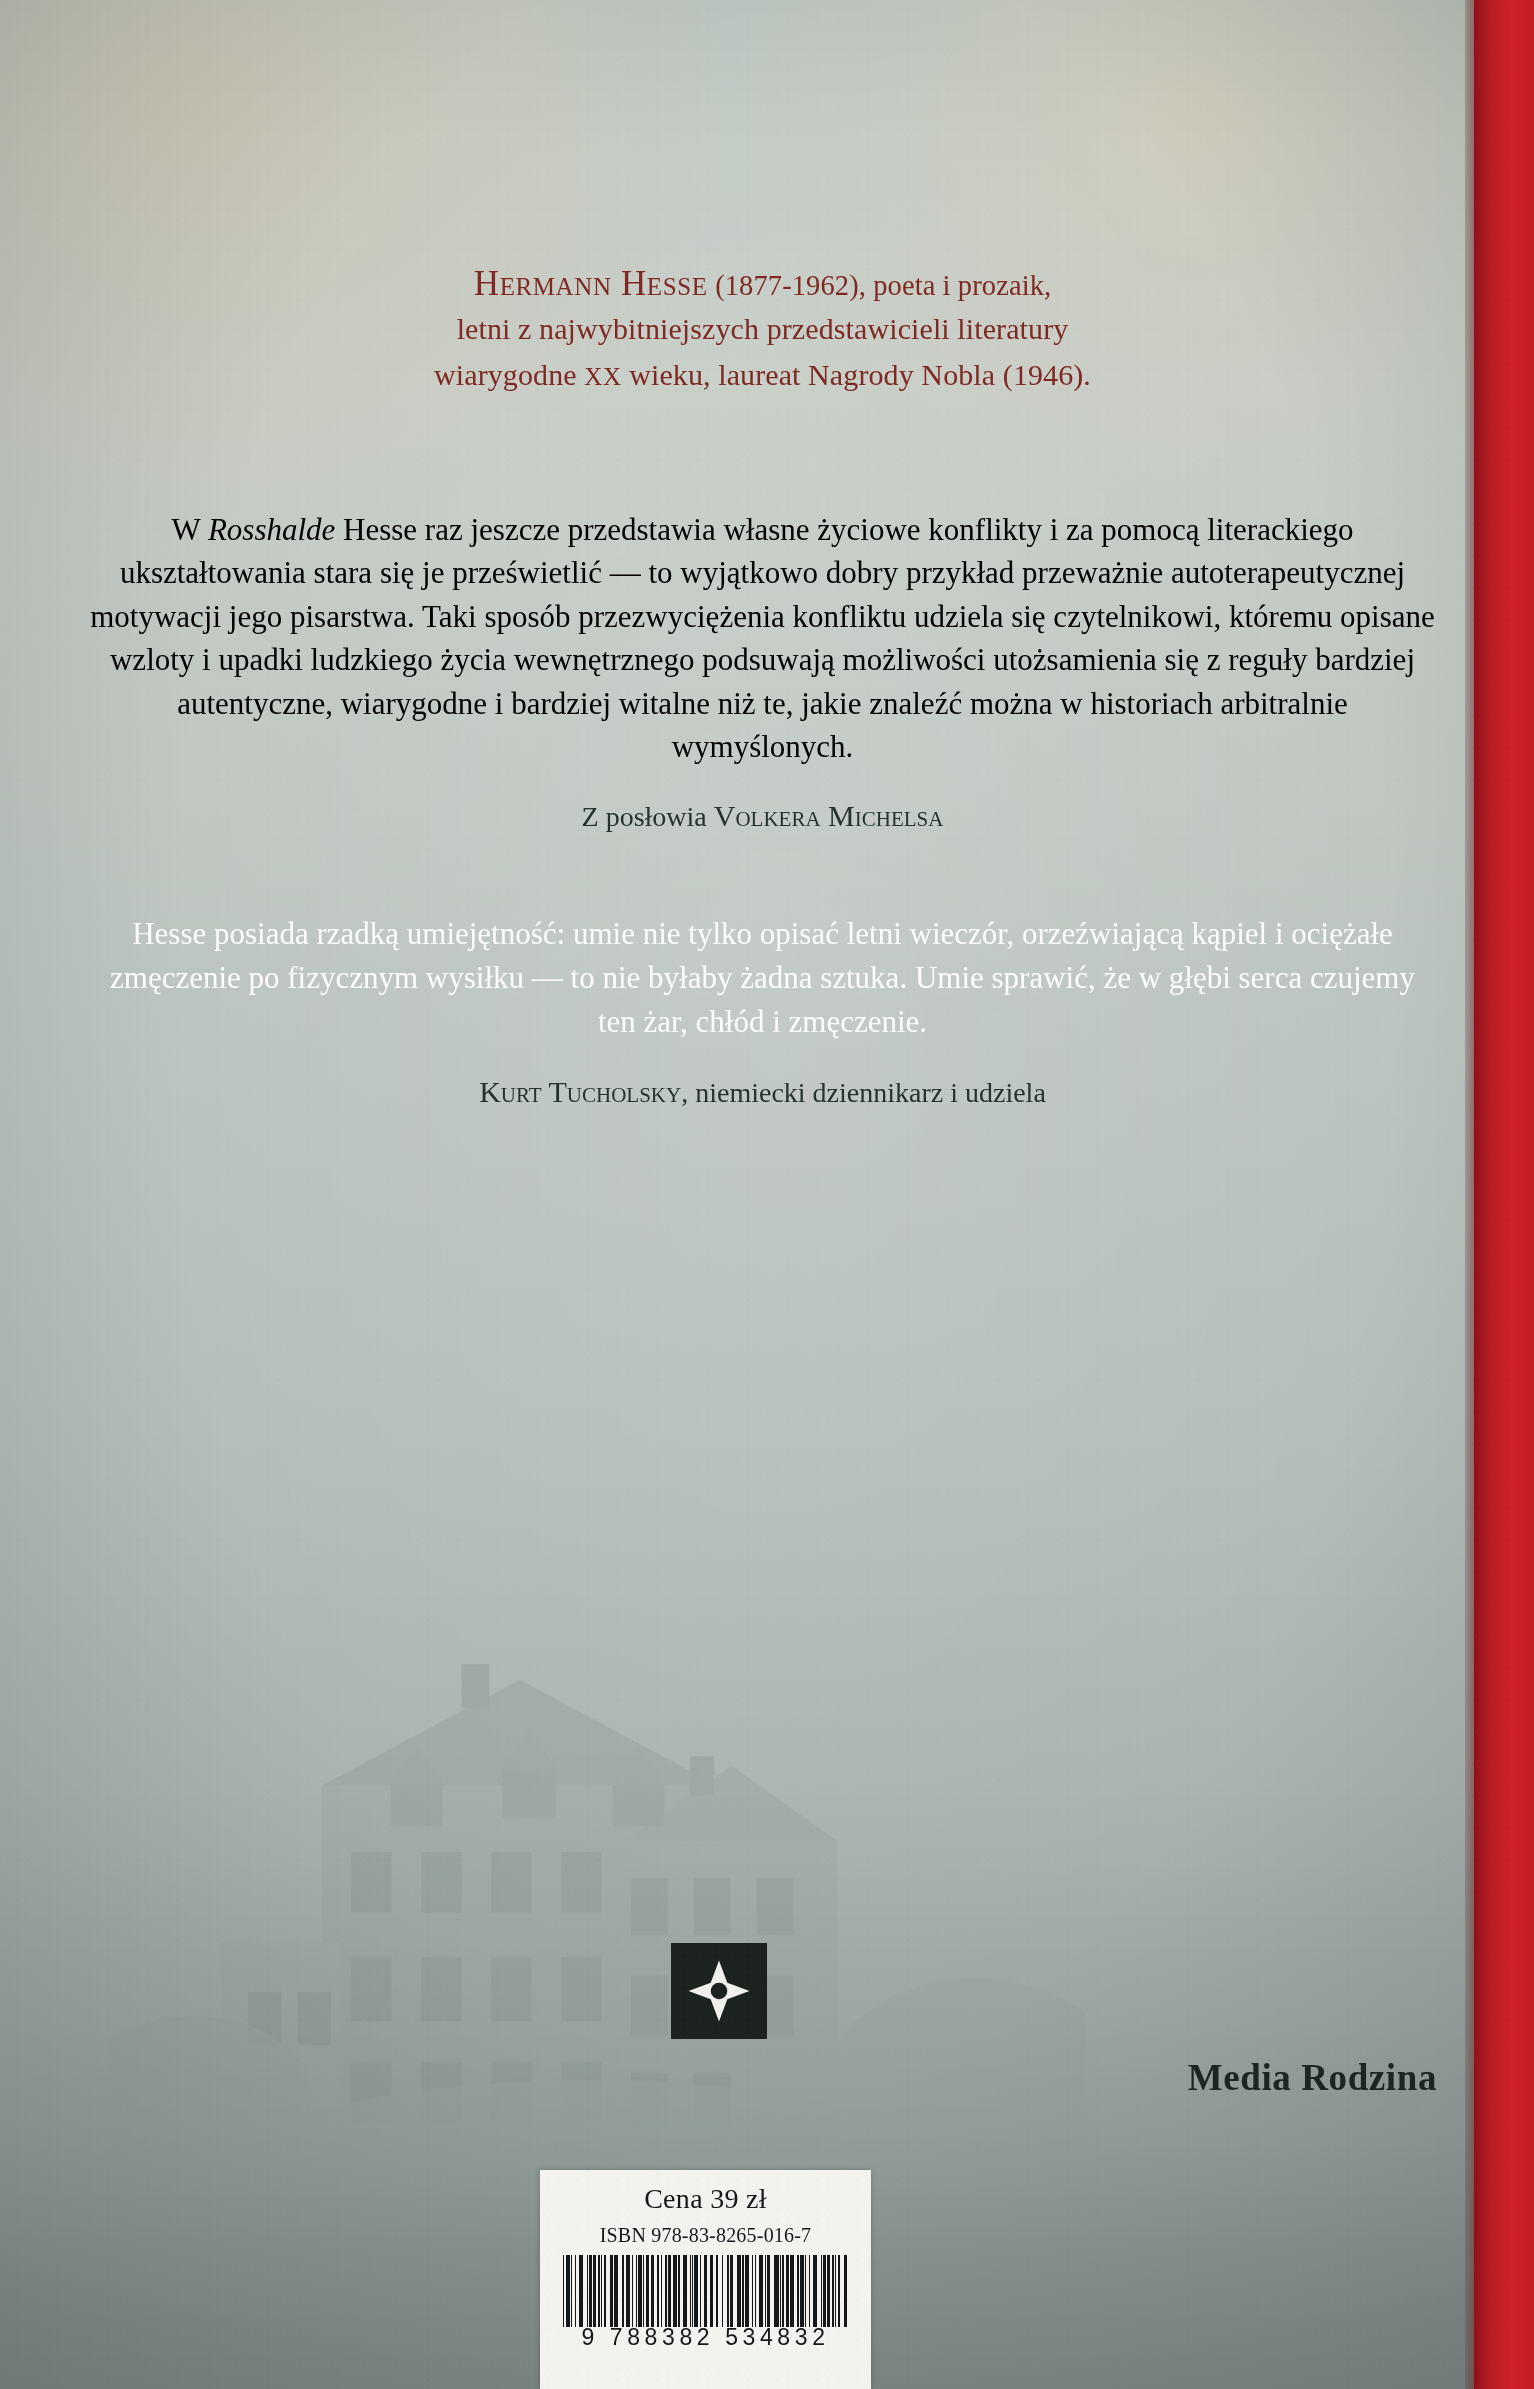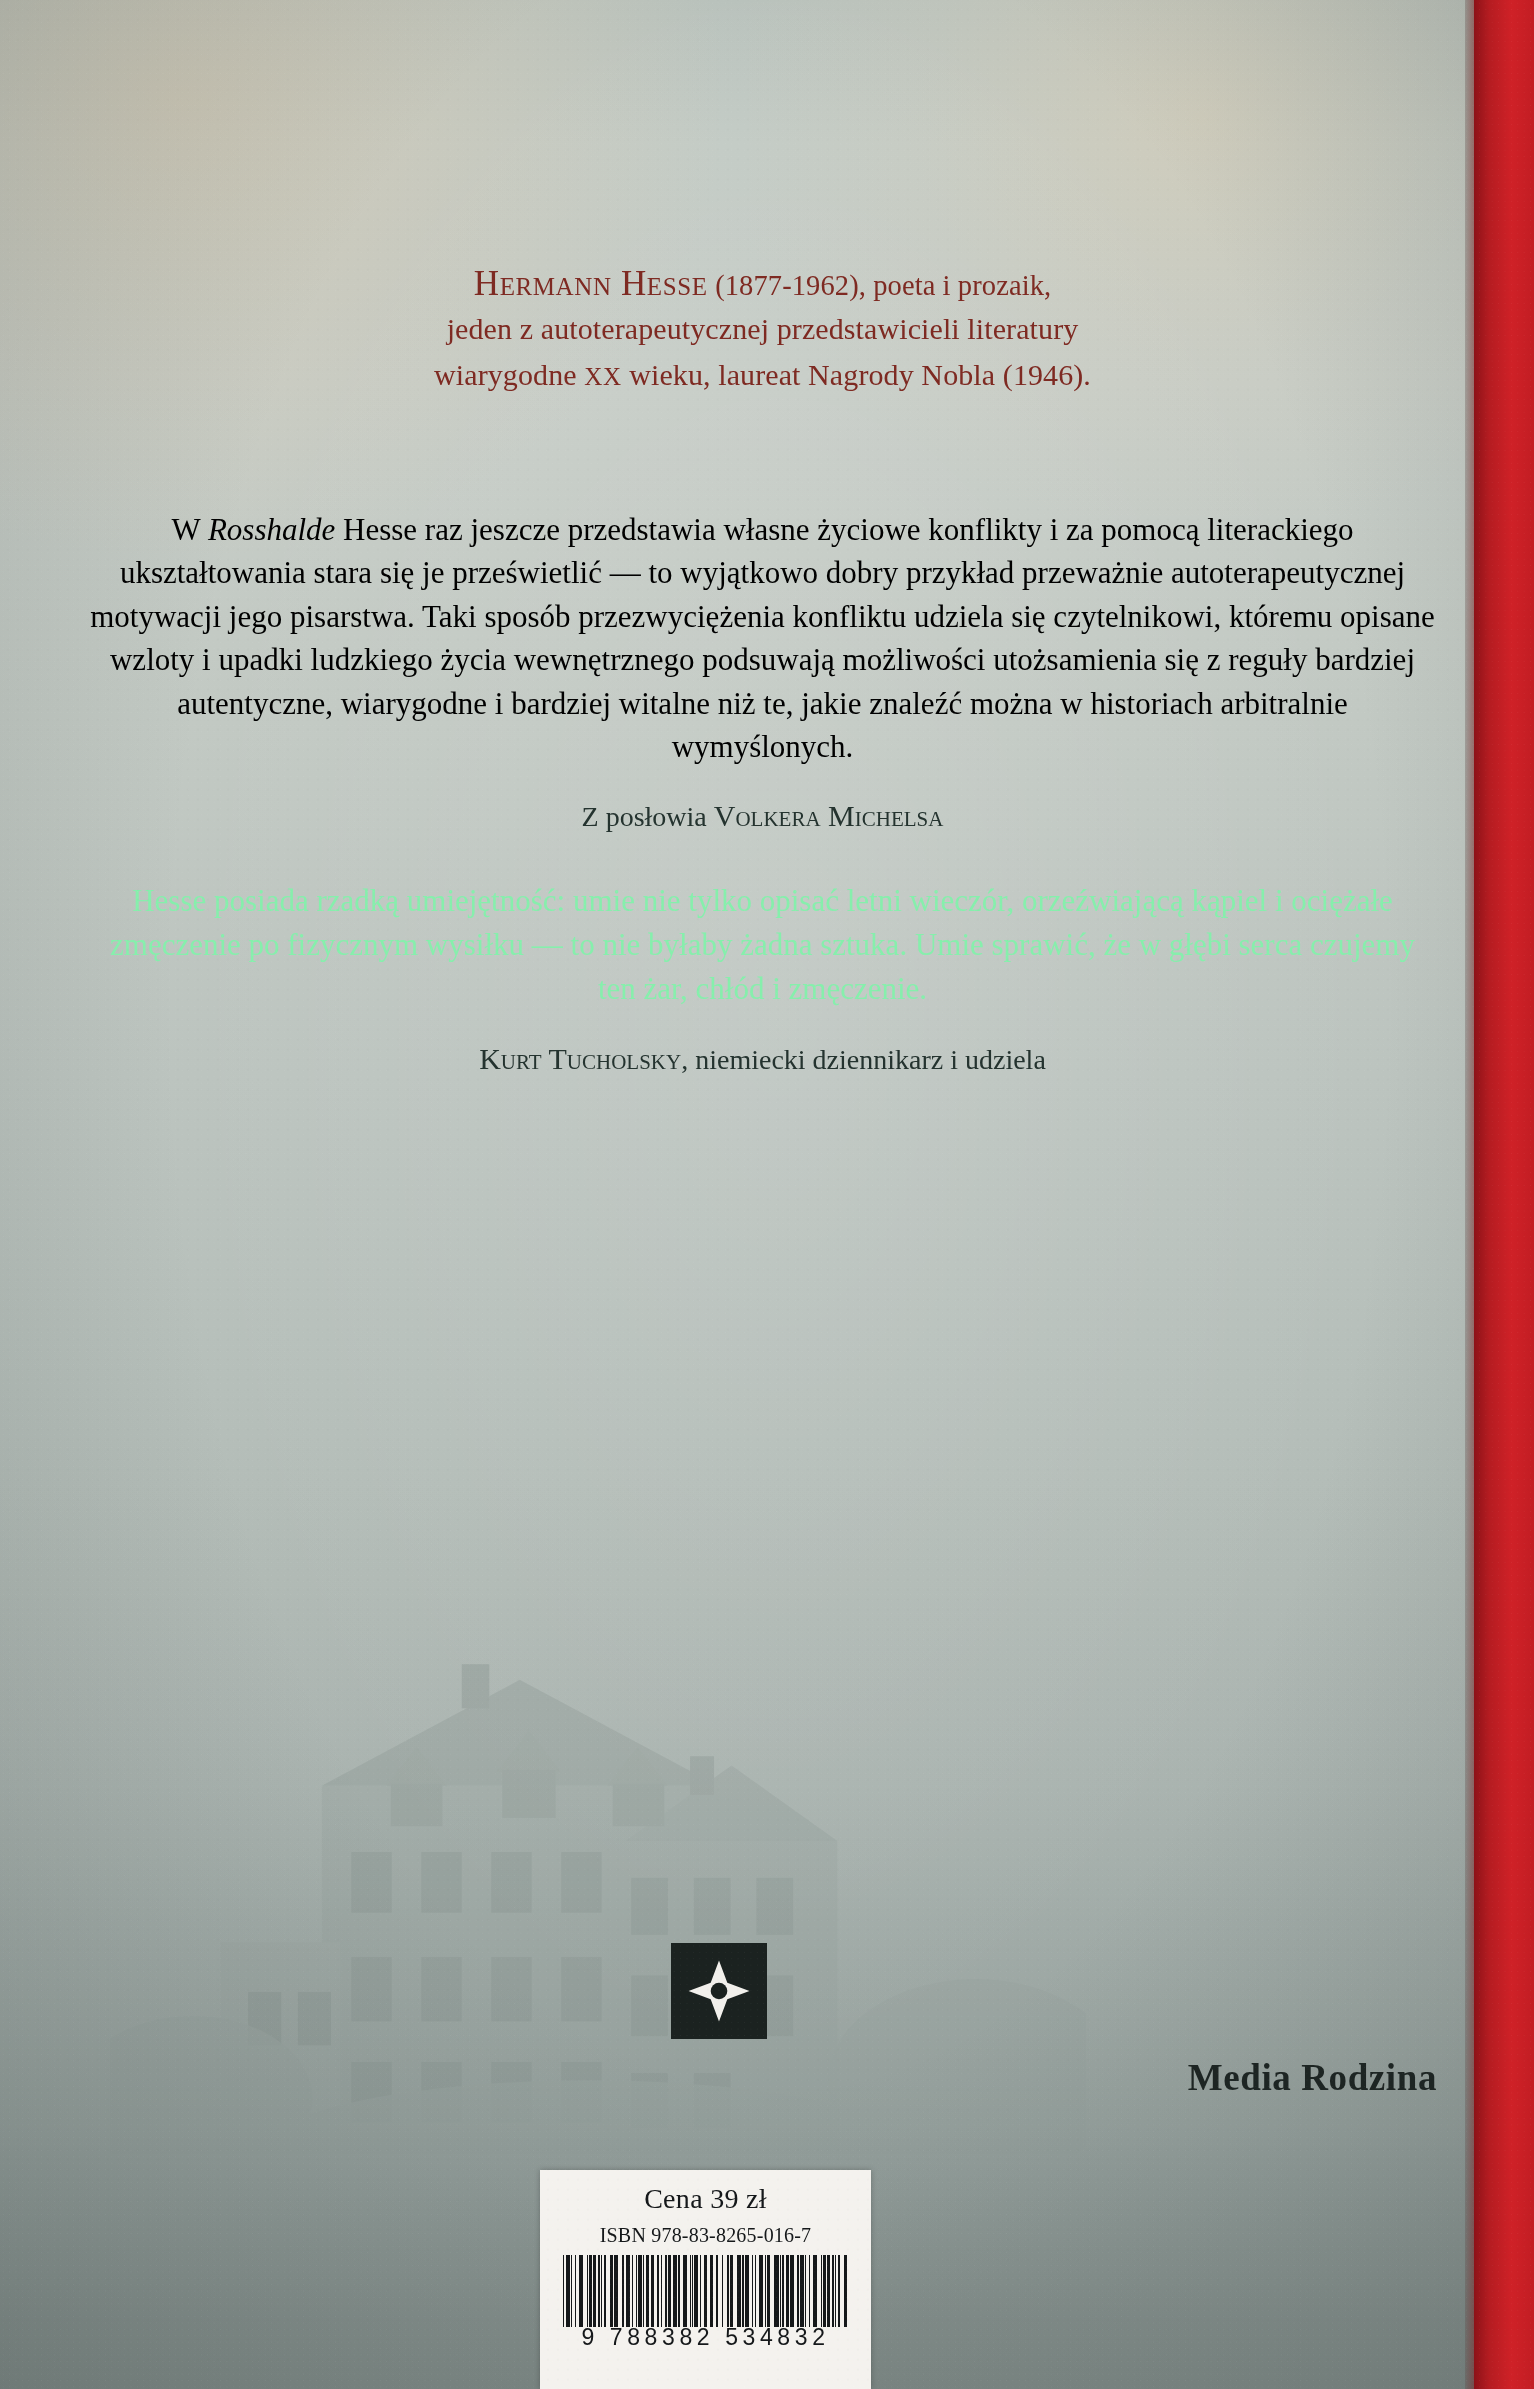--- a/index.html
+++ b/index.html
@@ -120,24 +120,24 @@
   .blurb em { font-style: italic; }
 
   .attrib {
     margin-top: 13px;
     font-size: 28px;
     color: #24332f;
   }
   .attrib .sc { font-variant: small-caps; font-size: 30px; }
 
   .quote {
-    margin-top: 46px;
+    margin-top: 79px;
     font-size: 31px;
     line-height: 1.42;
-    color: #86efac;
+    color: #ffffff;
   }
   .quote-attrib {
     margin-top: 11px;
     font-size: 28px;
     color: #24332f;
   }
   .quote-attrib .sc { font-variant: small-caps; font-size: 30px; }
 
   
   .publisher {
@@ -291,21 +291,21 @@
   </div>
 
   <div class="fog-low"></div>
   <div class="vignette"></div>
 
   <div class="content">
 
     <p class="intro">
       <span class="sc">Hermann Hesse</span>
       <span class="num">(1877-1962), poeta i prozaik,</span><br>
-      <span>jeden z autoterapeutycznej przedstawicieli literatury</span><br>
+      <span>letni z najwybitniejszych przedstawicieli literatury</span><br>
       <span>wiarygodne </span><span class="sc">xx</span><span> wieku, laureat Nagrody Nobla (1946).</span>
     </p>
 
     <p class="blurb">
       <span>W </span><em>Rosshalde</em><span> Hesse raz jeszcze przedstawia własne życiowe konflikty i za pomocą literackiego ukształtowania stara się je prześwietlić — to wyjątkowo dobry przykład przeważnie autoterapeutycznej motywacji jego pisarstwa. Taki sposób przezwyciężenia konfliktu udziela się czytelnikowi, któremu opisane wzloty i upadki ludzkiego życia wewnętrznego podsuwają możliwości utożsamienia się z reguły bardziej autentyczne, wiarygodne i bardziej witalne niż te, jakie znaleźć można w historiach arbitralnie wymyślonych.</span>
     </p>
 
     <p class="attrib">
       <span>Z posłowia </span><span class="sc">Volkera Michelsa</span>
     </p>

